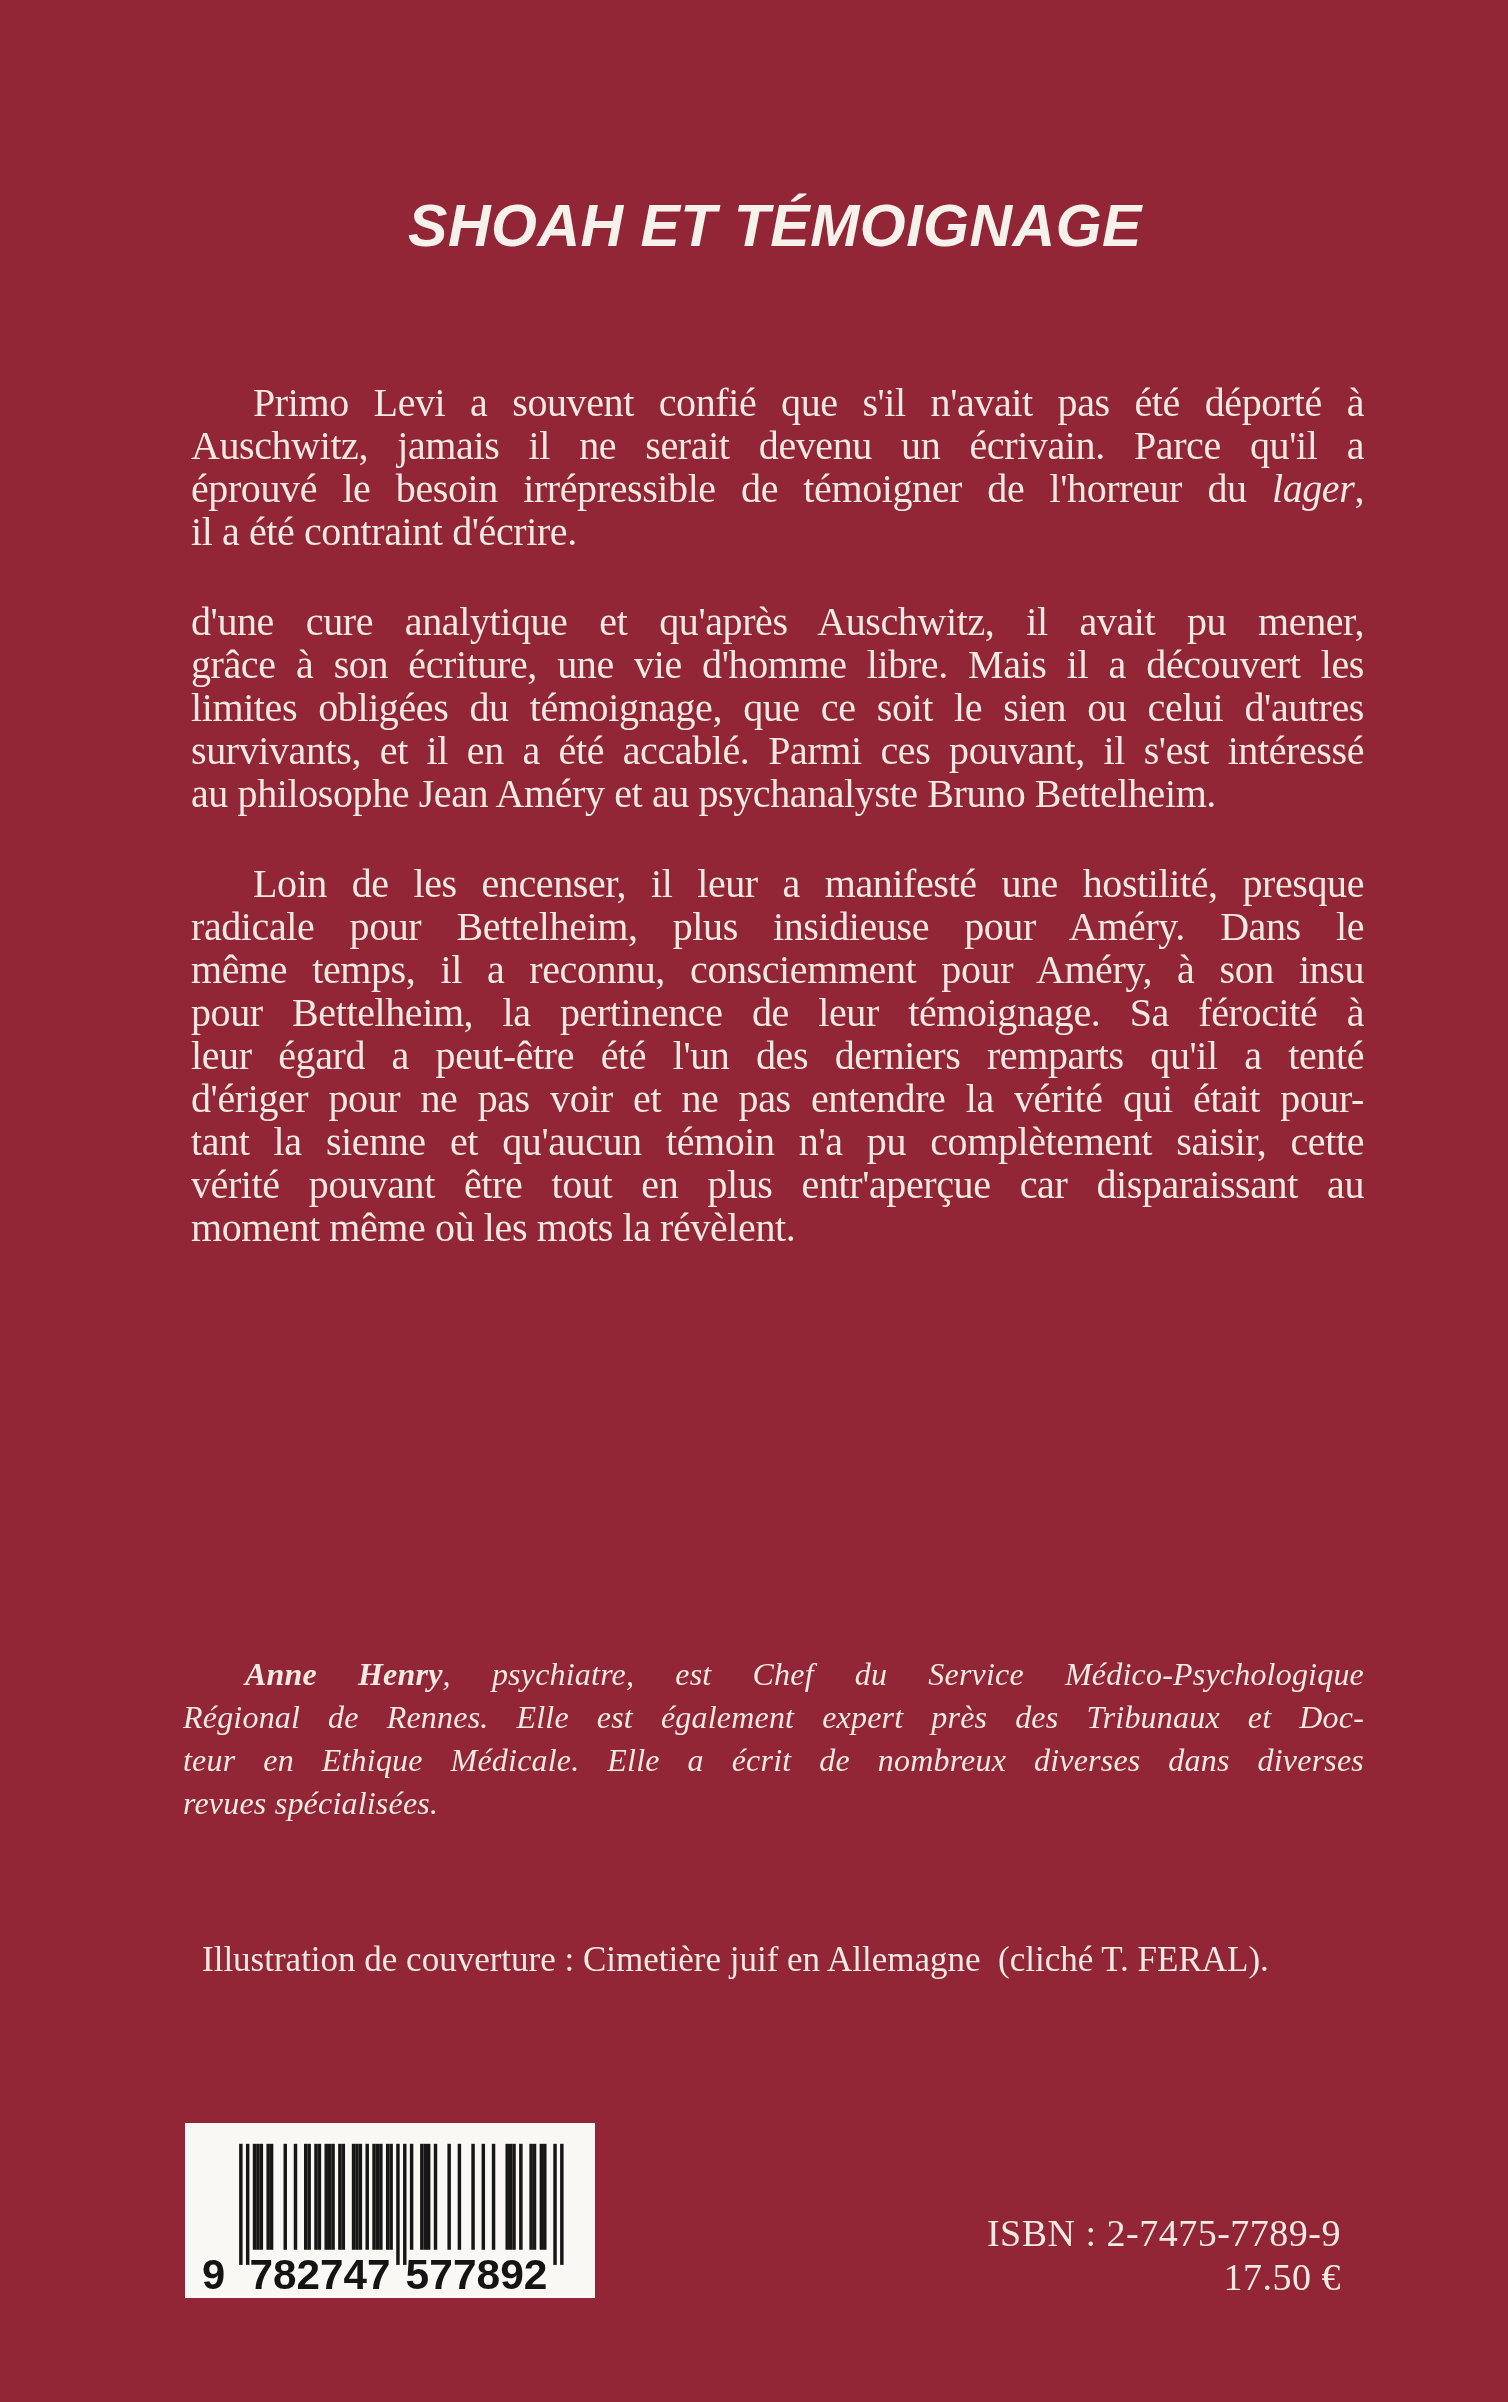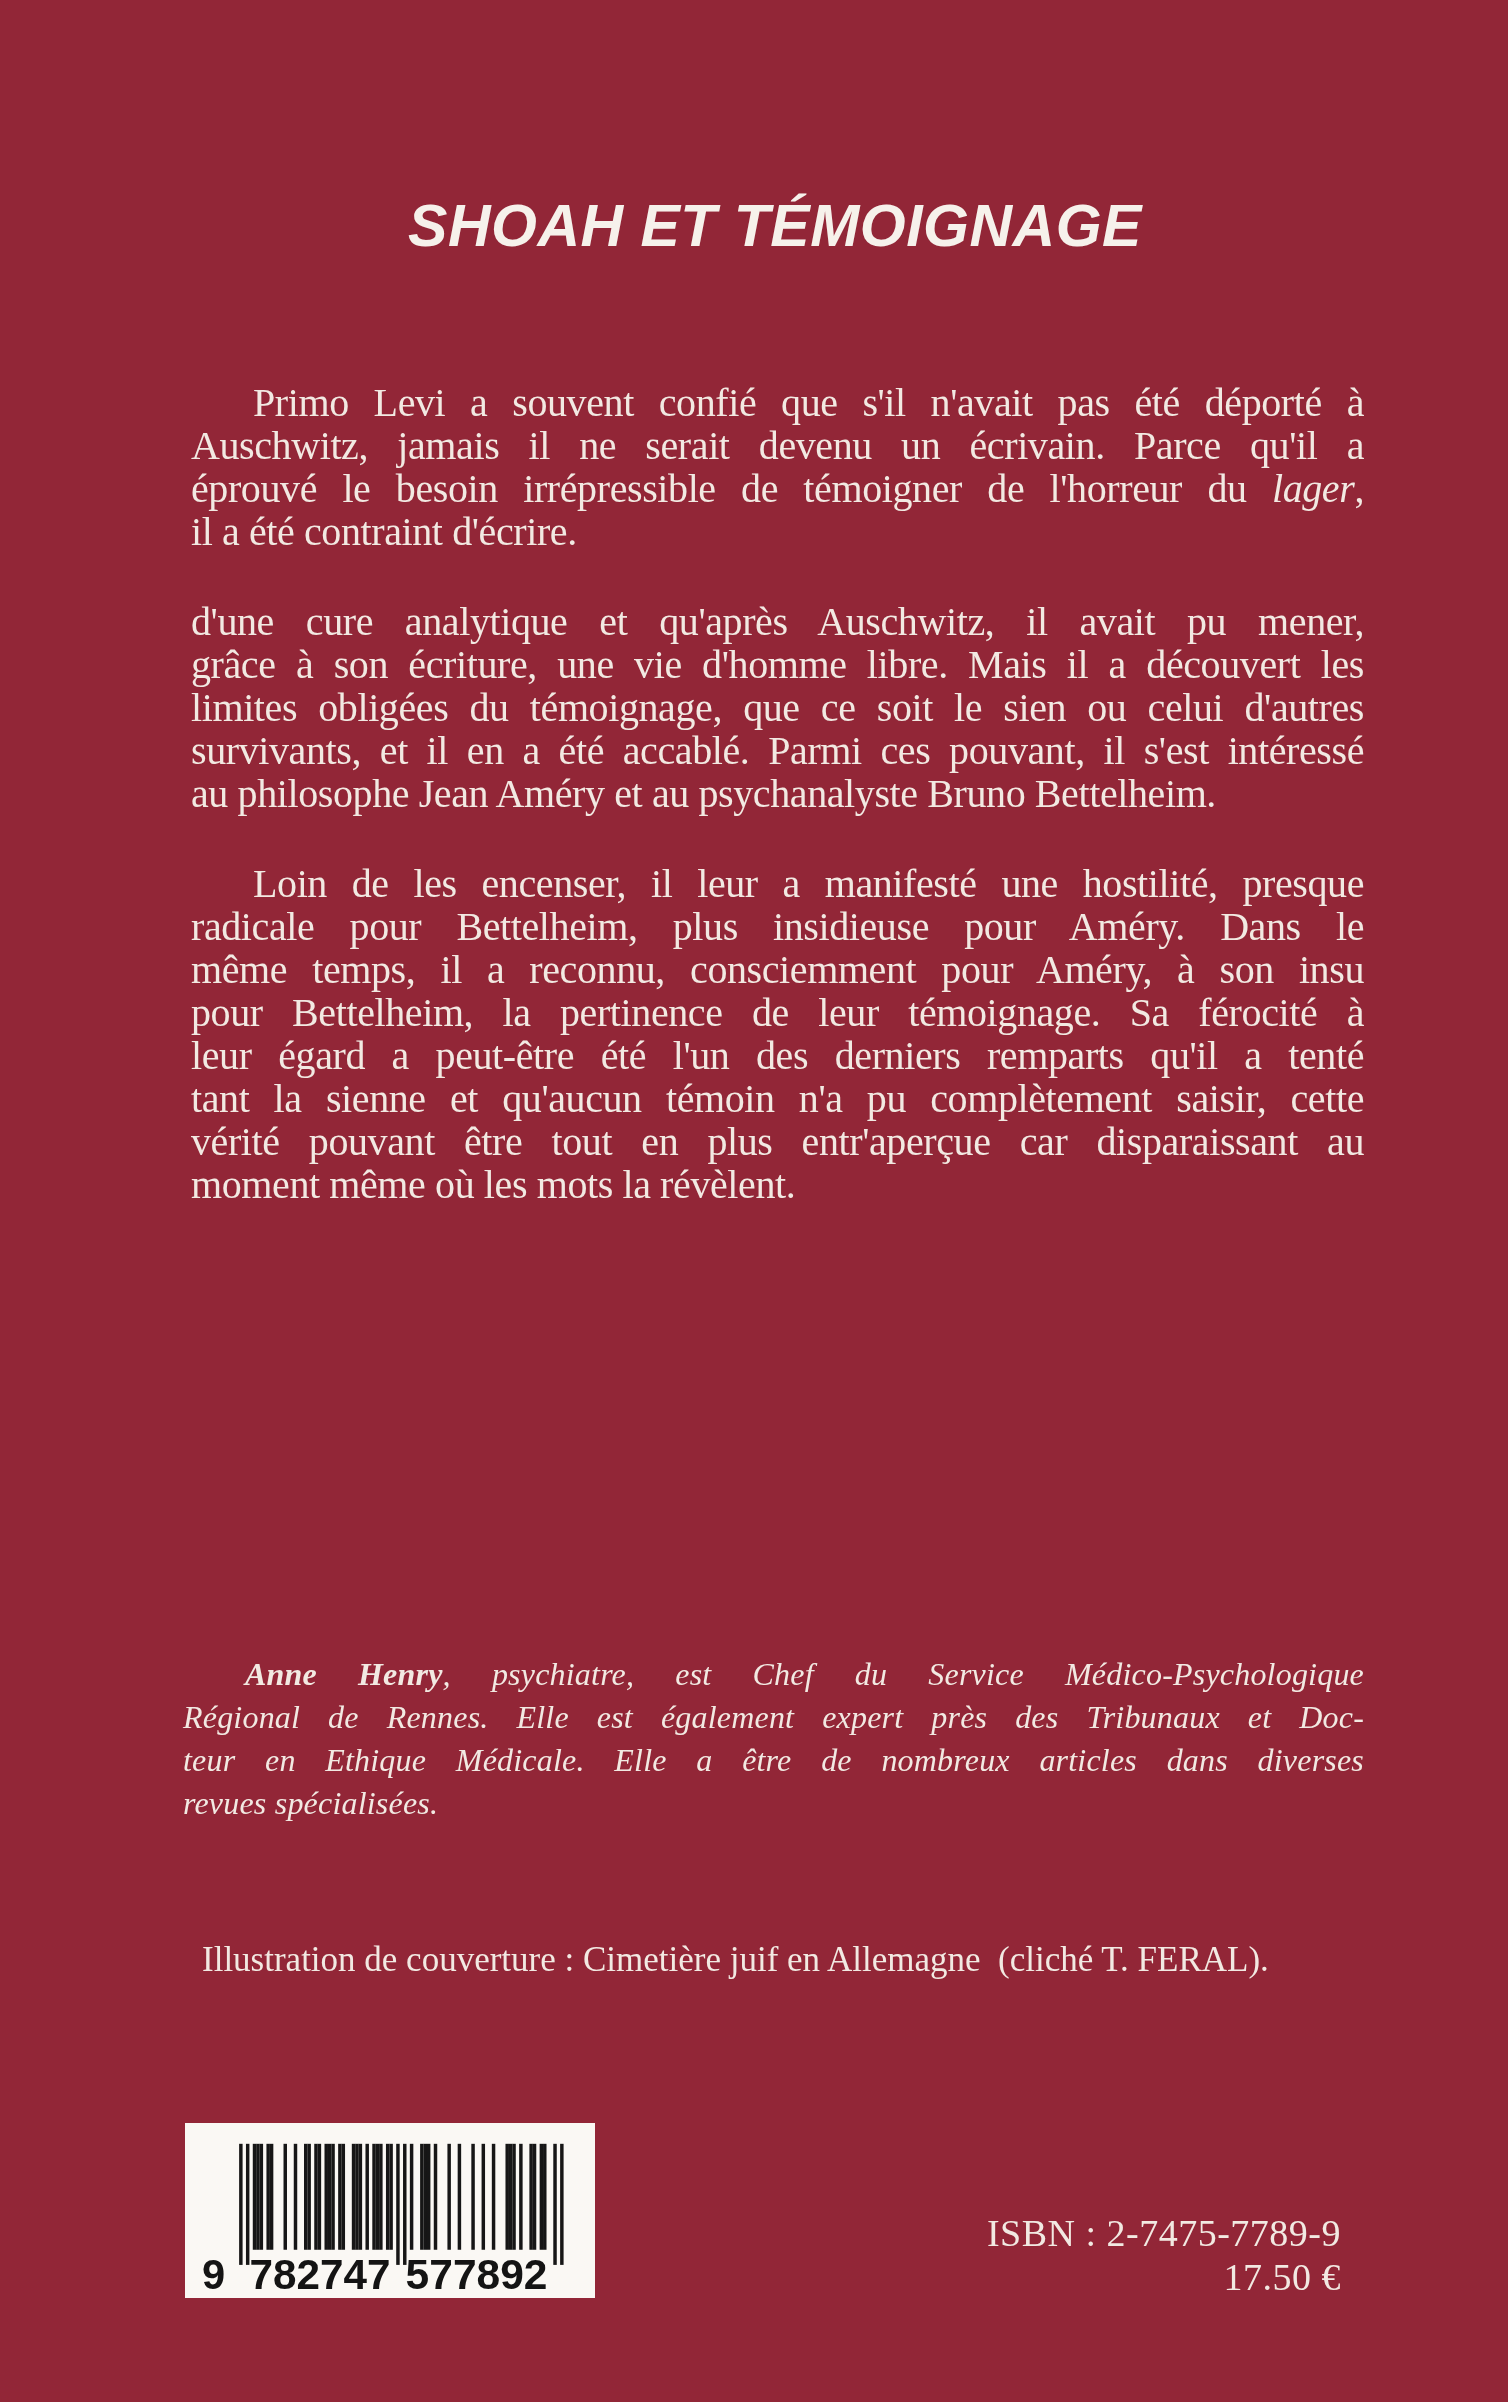--- a/index.html
+++ b/index.html
@@ -106,30 +106,31 @@
         <div class="line"><span>limites obligées du témoignage, que ce soit le sien ou celui d'autres</span></div>
         <div class="line"><span>survivants, et il en a été accablé. Parmi ces pouvant, il s'est intéressé</span></div>
         <div class="line line-last"><span>au philosophe Jean Améry et au psychanalyste Bruno Bettelheim.</span></div>
       </div>
       <div class="paragraph">
         <div class="line line-first"><span>Loin de les encenser, il leur a manifesté une hostilité, presque</span></div>
         <div class="line"><span>radicale pour Bettelheim, plus insidieuse pour Améry. Dans le</span></div>
         <div class="line"><span>même temps, il a reconnu, consciemment pour Améry, à son insu</span></div>
         <div class="line"><span>pour Bettelheim, la pertinence de leur témoignage. Sa férocité à</span></div>
         <div class="line"><span>leur égard a peut-être été l'un des derniers remparts qu'il a tenté</span></div>
+        <div class="line"><span>d'ériger pour ne pas voir et ne pas entendre la vérité qui était pour-</span></div>
         <div class="line"><span>tant la sienne et qu'aucun témoin n'a pu complètement saisir, cette</span></div>
         <div class="line"><span>vérité pouvant être tout en plus entr'aperçue car disparaissant au</span></div>
         <div class="line line-last"><span>moment même où les mots la révèlent.</span></div>
       </div>
     </div>
 
   <div class="bio" id="author-bio">
       <div class="line line-first"><span class="strong">Anne Henry</span><span>, psychiatre, est Chef du Service Médico-Psychologique</span></div>
       <div class="line"><span>Régional de Rennes. Elle est également expert près des Tribunaux et Doc-</span></div>
-      <div class="line"><span>teur en Ethique Médicale. Elle a être de nombreux articles dans diverses</span></div>
+      <div class="line"><span>teur en Ethique Médicale. Elle a écrit de nombreux diverses dans diverses</span></div>
       <div class="line line-last"><span>revues spécialisées.</span></div>
     </div>
 
   <div class="credit">Illustration de couverture : Cimetière juif en Allemagne  (cliché T. FERAL).</div>
 
   <div class="barcode-panel" id="barcode-panel"><svg viewBox="0 0 433 185" width="410" height="175">
         <rect x="57.00" y="22" width="3.67" height="128" fill="#161616"></rect>
         <rect x="64.22" y="22" width="3.67" height="128" fill="#161616"></rect>
         <rect x="71.44" y="22" width="3.67" height="112" fill="#161616"></rect>
         <rect x="75.05" y="22" width="3.67" height="112" fill="#161616"></rect>

